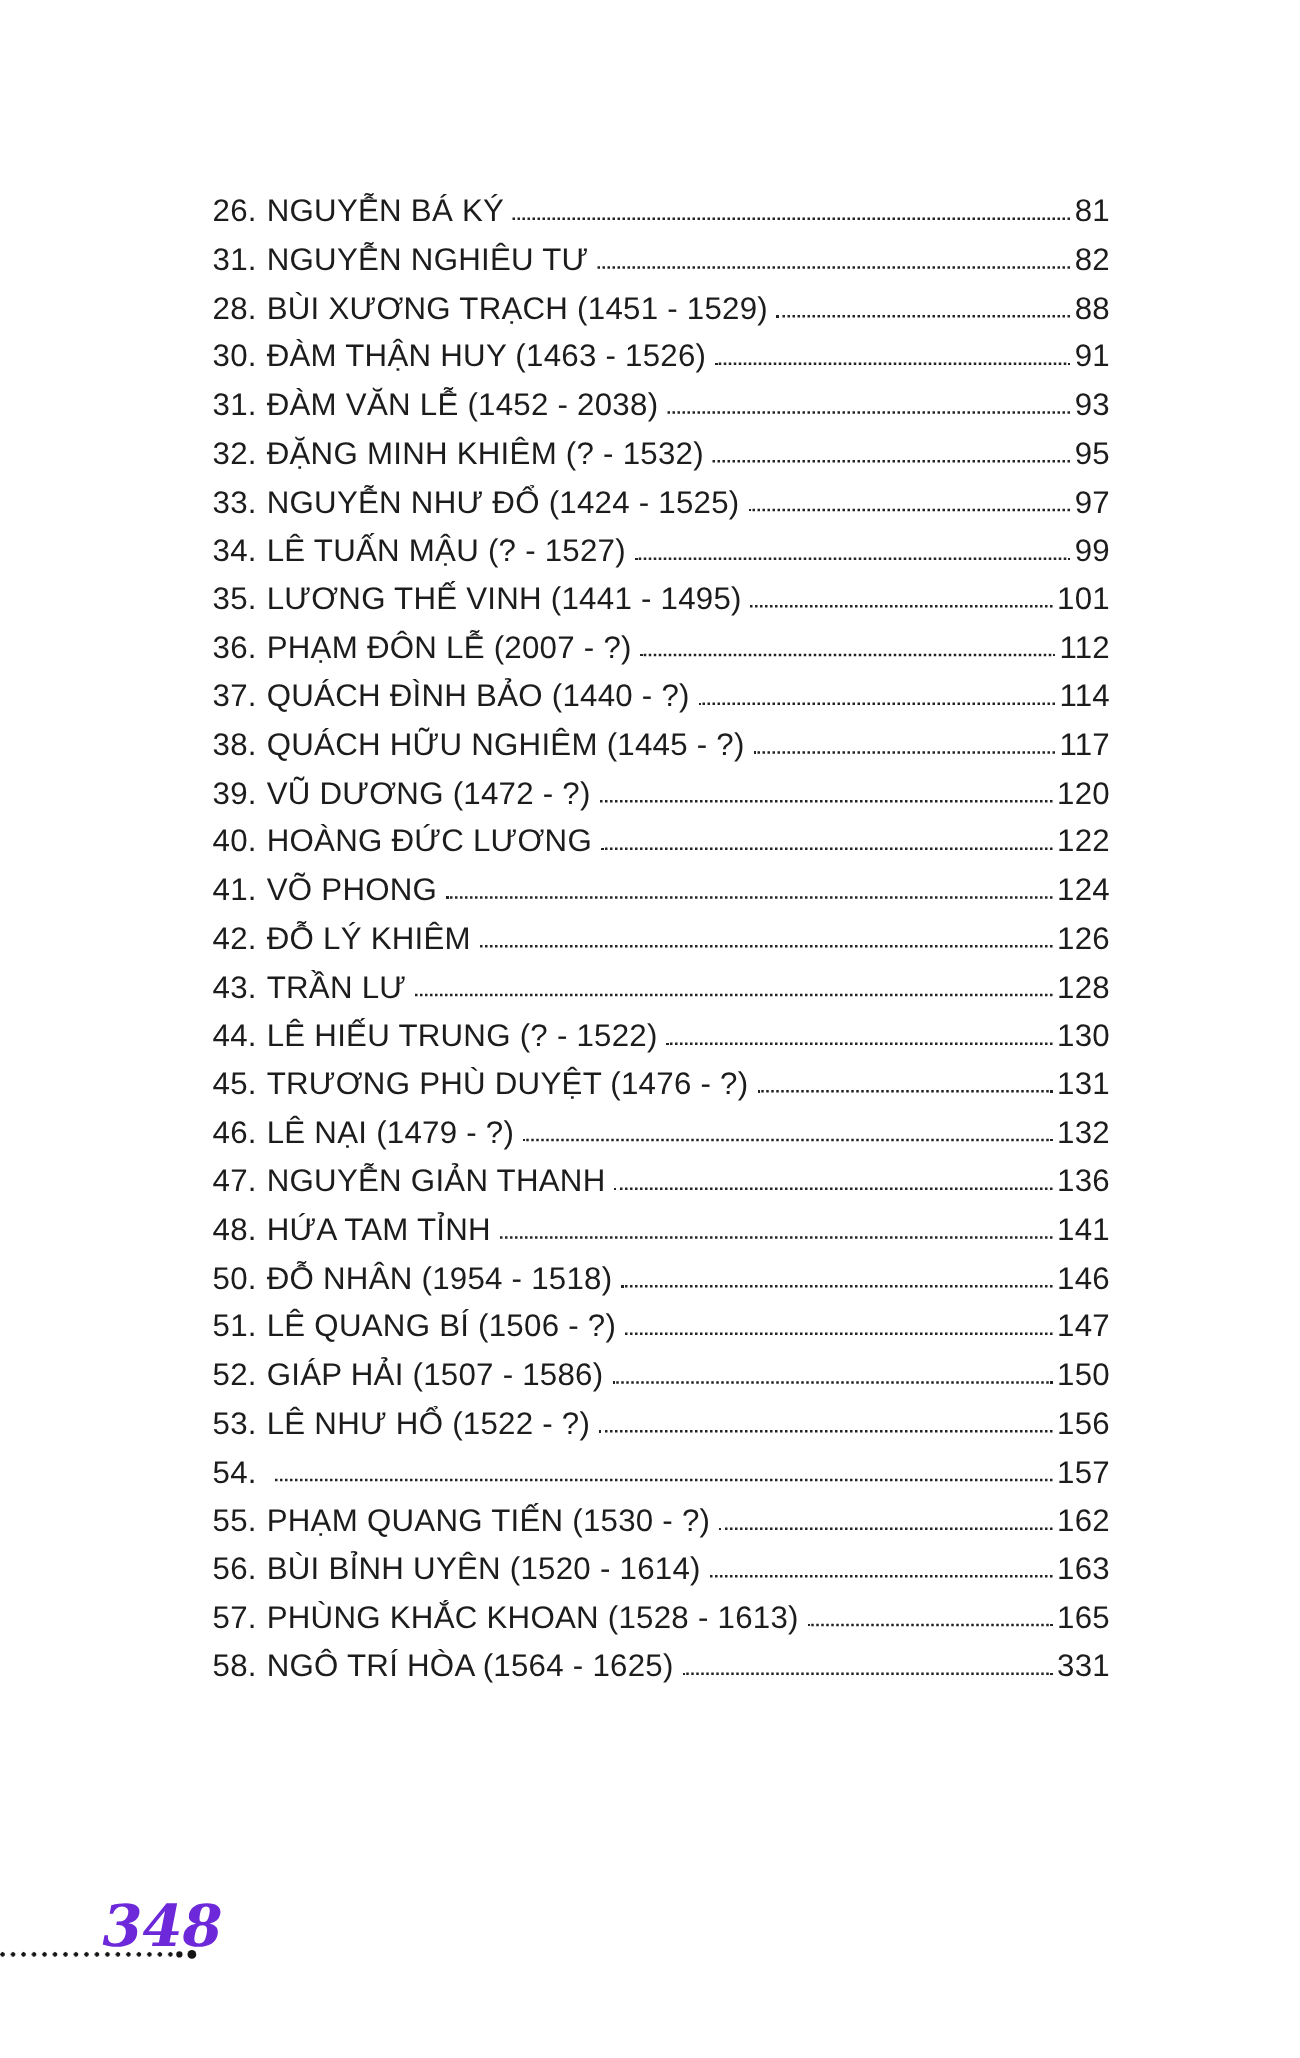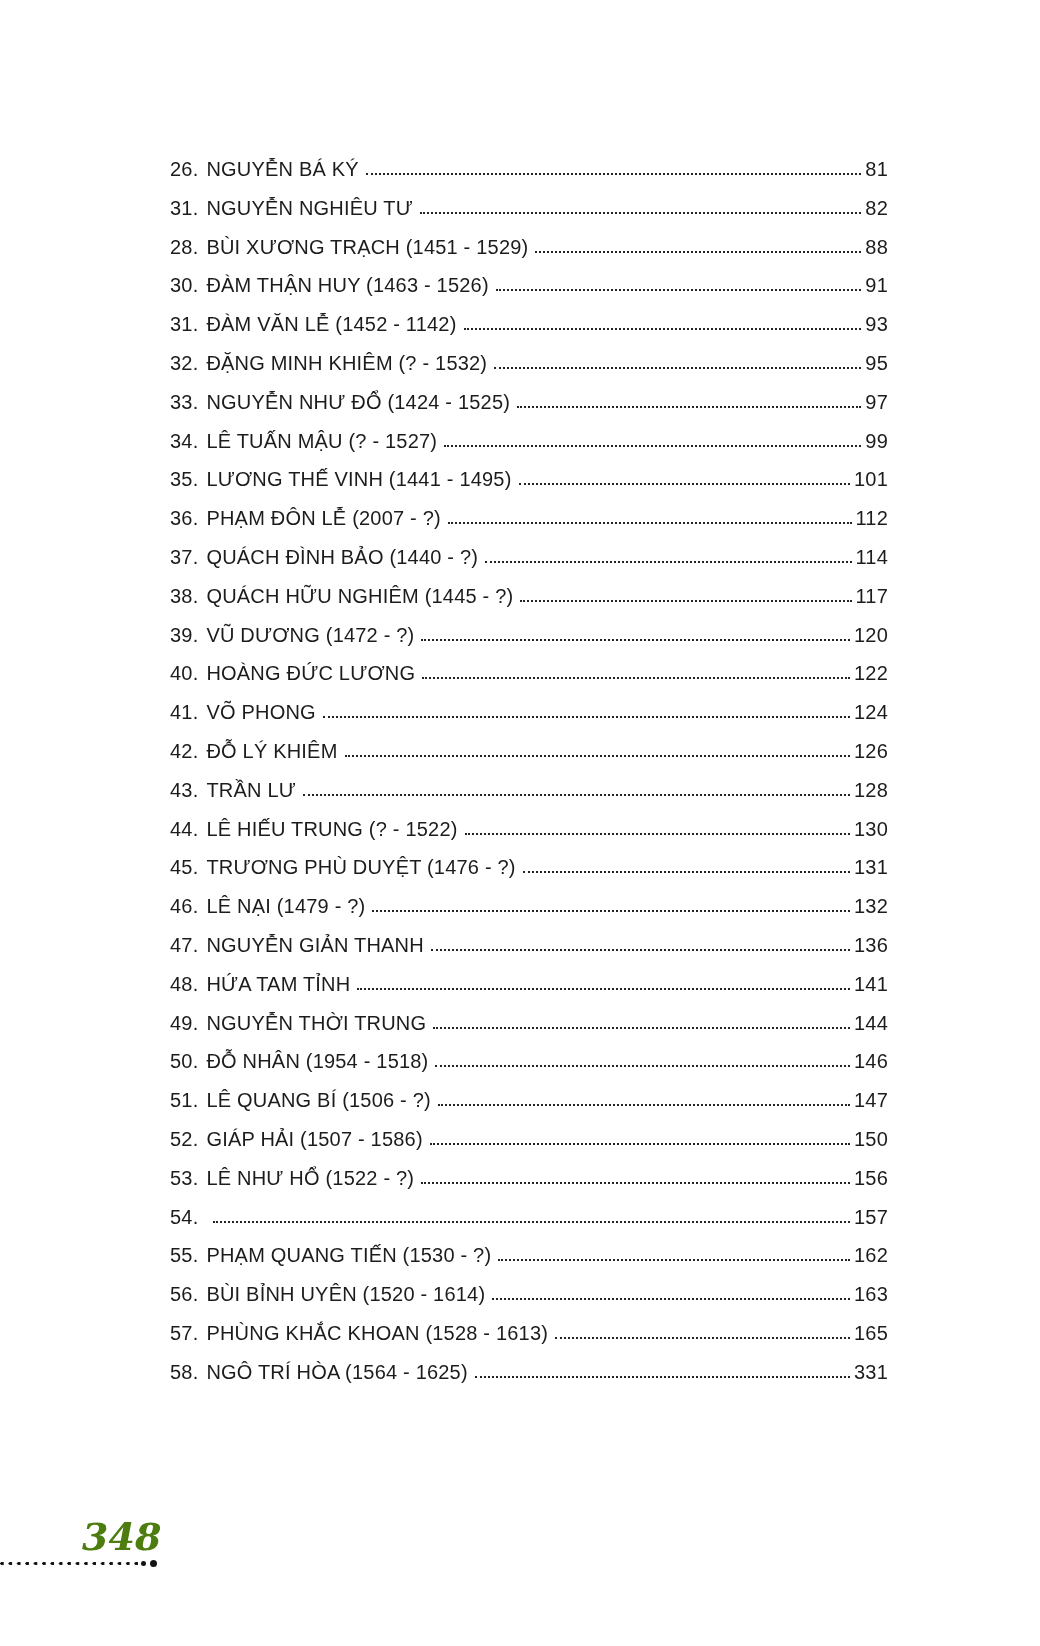--- a/index.html
+++ b/index.html
@@ -19,21 +19,21 @@
     position: absolute;
     left: 170px;
     top: 140px;
     width: 718px;
   }
   .toc-row {
     display: flex;
     align-items: baseline;
     height: 38.8px;
     line-height: 38.8px;
-    font-size: 20px;
+    font-size: 25px;
     color: #1c1c1c;
     letter-spacing: 0.2px;
     white-space: nowrap;
   }
   .toc-row .num {
     flex: 0 0 auto;
     margin-right: 8px;
   }
   .toc-row .title {
     flex: 0 0 auto;
@@ -57,23 +57,23 @@
     width: 200px;
     height: 60px;
   }
   .footer-num {
     position: absolute;
     left: 82px;
     top: 2px;
     font-family: "DejaVu Serif", serif;
     font-style: italic;
     font-weight: bold;
-    font-size: 38px;
+    font-size: 46px;
     line-height: 1;
-    color: #4d7c0f;
+    color: #6d28d9;
   }
   .footer-dots {
     position: absolute;
     left: 0;
     top: 44px;
     width: 142px;
     height: 7px;
     background-image: radial-gradient(circle at 2px 3.5px, #141414 1.6px, transparent 1.9px);
     background-size: 8.4px 7px;
     background-repeat: repeat-x;
@@ -127,21 +127,21 @@
 
     <div class="toc-row">
       <span class="num">30.</span>
       <span class="title">ĐÀM THẬN HUY (1463 - 1526)</span>
       <span class="leader"></span>
       <span class="pnum">91</span>
     </div>
 
     <div class="toc-row">
       <span class="num">31.</span>
-      <span class="title">ĐÀM VĂN LỄ (1452 - 1142)</span>
+      <span class="title">ĐÀM VĂN LỄ (1452 - 2038)</span>
       <span class="leader"></span>
       <span class="pnum">93</span>
     </div>
 
     <div class="toc-row">
       <span class="num">32.</span>
       <span class="title">ĐẶNG MINH KHIÊM (? - 1532)</span>
       <span class="leader"></span>
       <span class="pnum">95</span>
     </div>
@@ -251,26 +251,20 @@
       <span class="pnum">136</span>
     </div>
 
     <div class="toc-row">
       <span class="num">48.</span>
       <span class="title">HỨA TAM TỈNH</span>
       <span class="leader"></span>
       <span class="pnum">141</span>
     </div>
 
-    <div class="toc-row">
-      <span class="num">49.</span>
-      <span class="title">NGUYỄN THỜI TRUNG</span>
-      <span class="leader"></span>
-      <span class="pnum">144</span>
-    </div>
 
     <div class="toc-row">
       <span class="num">50.</span>
       <span class="title">ĐỖ NHÂN (1954 - 1518)</span>
       <span class="leader"></span>
       <span class="pnum">146</span>
     </div>
 
     <div class="toc-row">
       <span class="num">51.</span>

